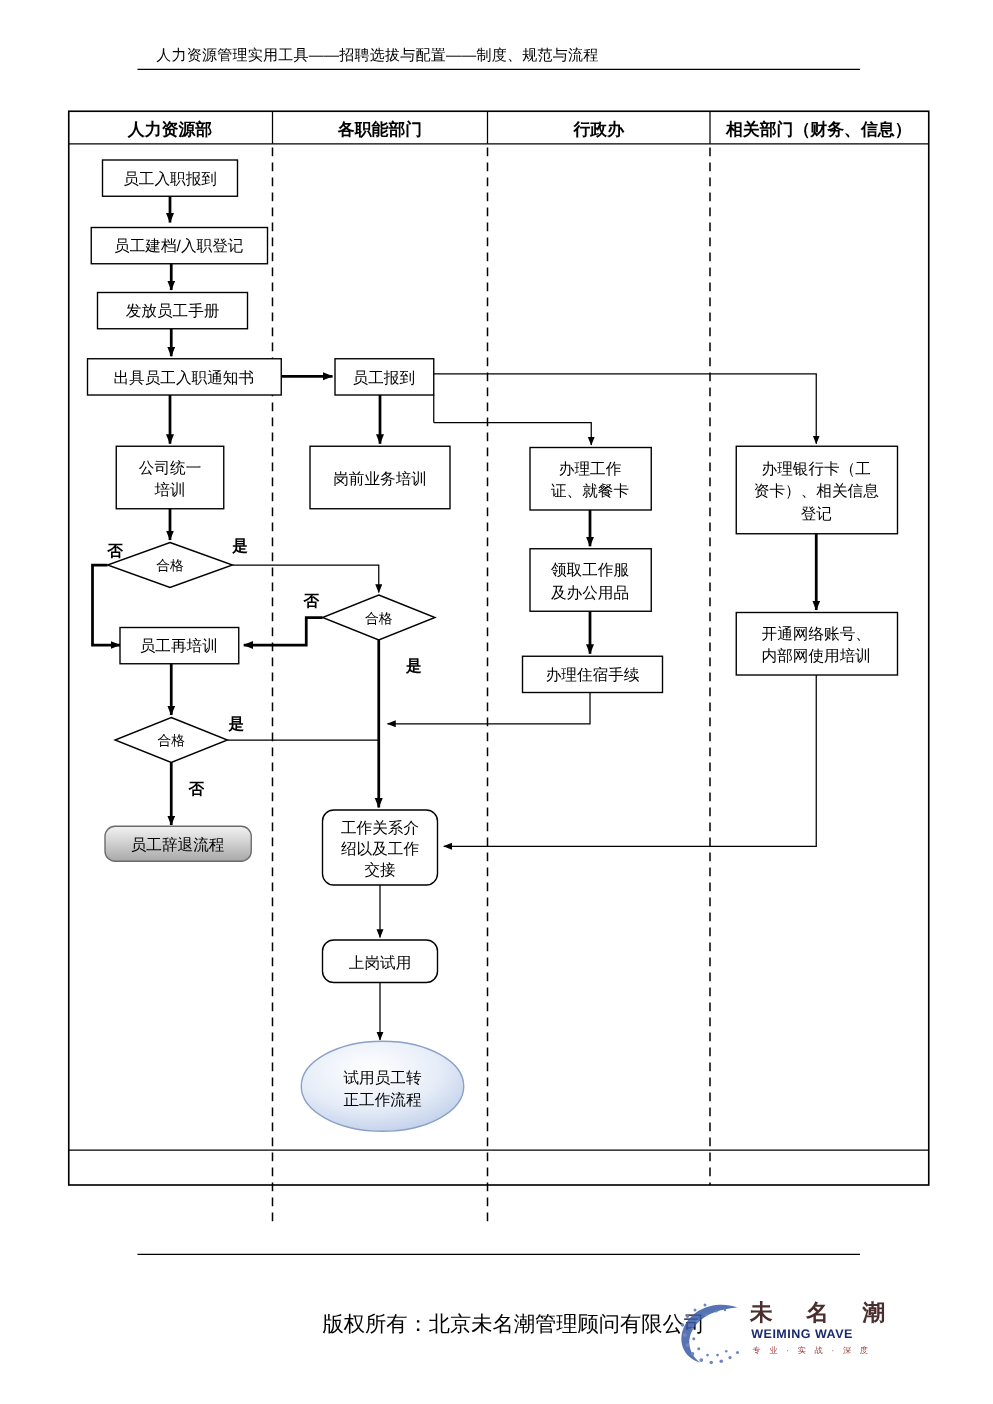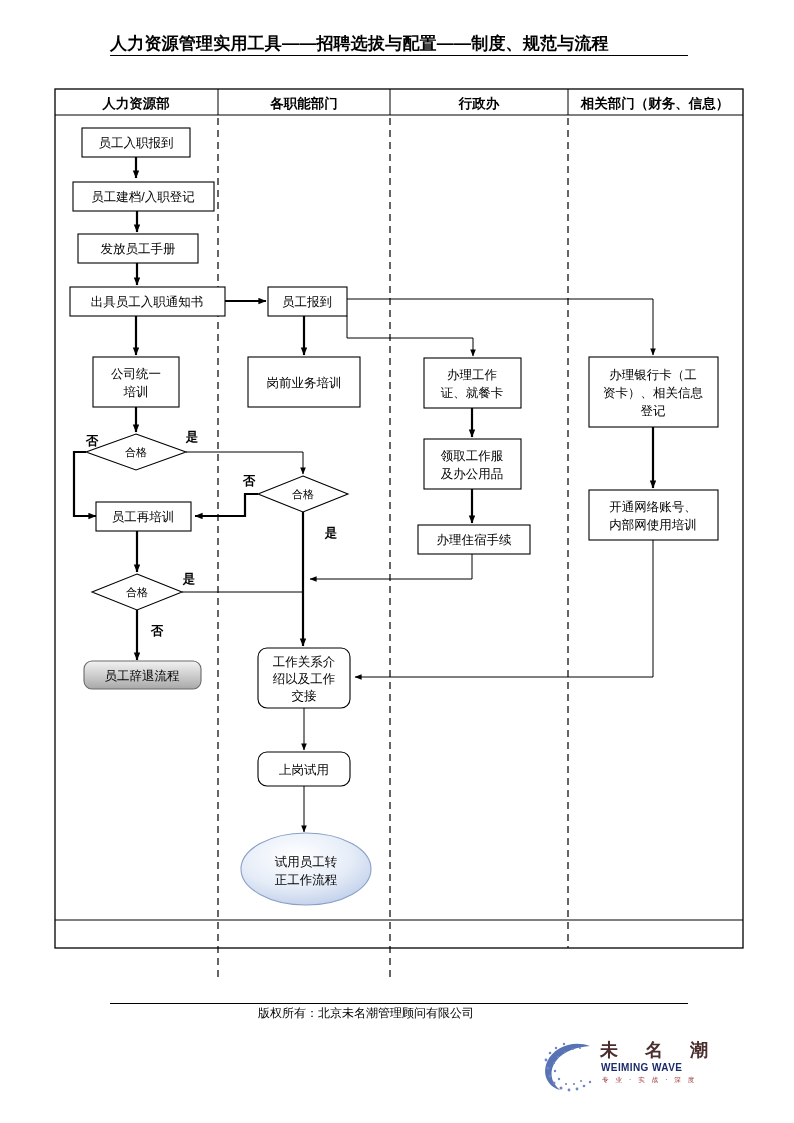--- a/index.html
+++ b/index.html
@@ -5,34 +5,34 @@
   html,body{margin:0;padding:0;background:#fff;}
   body{
     width:794px;height:1123px;position:relative;overflow:hidden;
     font-family:"Liberation Sans","DejaVu Sans",sans-serif;
     color:#000;
   }
   #page{position:absolute;inset:0;}
 
   
   .doc-header{
-    position:absolute;left:110px;top:36px;width:580px;
-    font-size:17px;line-height:16px;font-weight:bold;letter-spacing:.2px;
+    position:absolute;left:125px;top:36px;width:580px;
+    font-size:12px;line-height:16px;font-weight:normal;letter-spacing:.2px;
     white-space:nowrap;
   }
   .doc-header-rule{
     position:absolute;left:110px;top:55px;width:578px;height:1px;background:#000;
   }
 
   
   .doc-footer-rule{
     position:absolute;left:110px;top:1003px;width:578px;height:1px;background:#000;
   }
   .copyright{
-    position:absolute;left:258px;top:1005px;font-size:12px;white-space:nowrap;
+    position:absolute;left:258px;top:1048px;font-size:17px;white-space:nowrap;
   }
   .logo{position:absolute;left:538px;top:1014px;width:215px;height:62px;margin-top:24px;}
   .logo-cn{
     position:absolute;left:62px;top:0px;font-size:18px;font-weight:bold;
     letter-spacing:11px;color:#4a2d2d;white-space:nowrap;
   }
   .logo-en{
     position:absolute;left:63px;top:24px;font-size:10px;font-weight:bold;
     letter-spacing:.4px;color:#1b2a6b;white-space:nowrap;
   }

